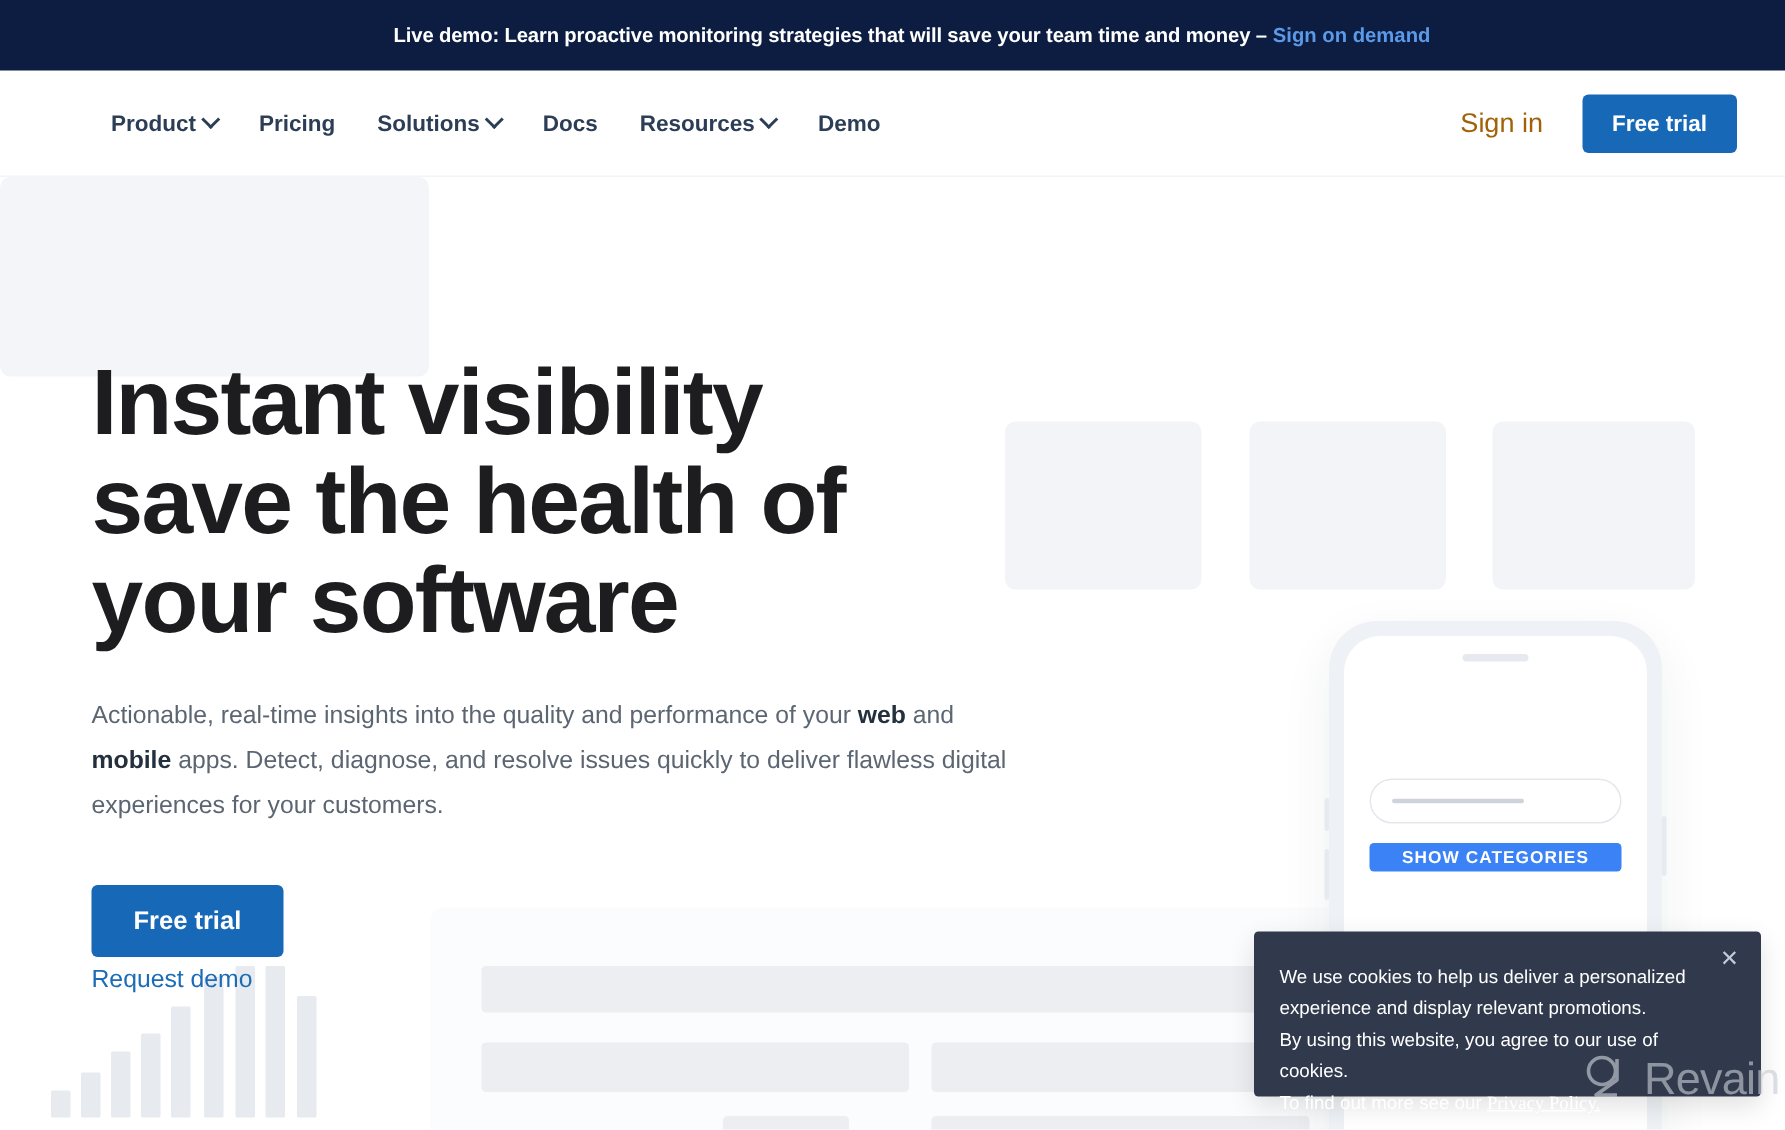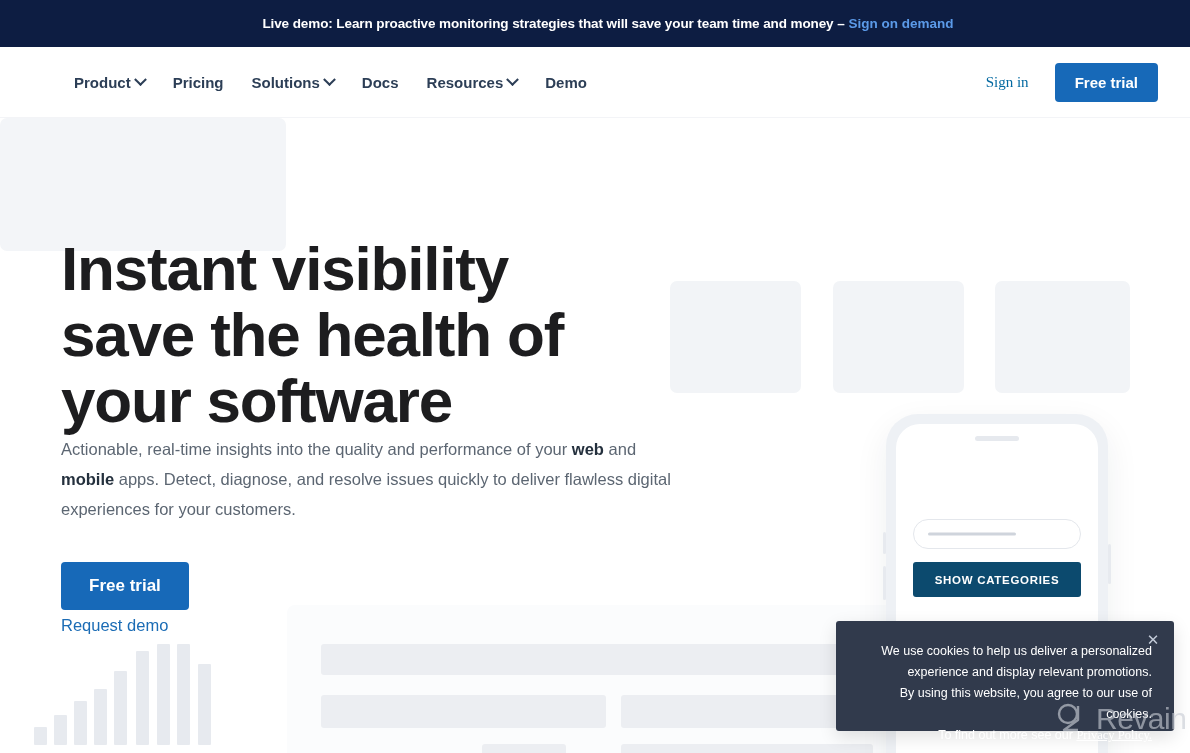--- a/index.html
+++ b/index.html
@@ -92,25 +92,24 @@
     display: inline-block;
   }
 
   .header-right {
     margin-left: auto;
     display: flex;
     align-items: center;
     gap: 26px;
   }
   .signin-link {
-    font-size: 15px;
-    color: #0369a1;
+    font-size: 18px;
+    color: #a16207;
     text-decoration: none;
     cursor: pointer;
-    font-family: Liberation Serif, serif;
   }
   .btn-primary {
     background: #1769b8;
     color: #ffffff;
     font-size: 15px;
     font-weight: bold;
     border: none;
     border-radius: 4px;
     padding: 11px 20px;
     cursor: pointer;
@@ -133,20 +132,21 @@
   }
   .hero-title {
     font-size: 62px;
     line-height: 66px;
     font-weight: bold;
     color: #1d1d1f;
     letter-spacing: -1.2px;
     max-width: 560px;
   }
   .hero-sub {
+    margin-top: 28px;
     font-size: 16.5px;
     line-height: 30px;
     color: #5c6672;
     max-width: 612px;
   }
   .hero-sub b { color: #24303d; font-weight: bold; }
 
   .hero-cta {
     margin-top: 38px;
   }
@@ -245,22 +245,22 @@
     position: absolute;
     left: 14px; top: 50%;
     transform: translateY(-50%);
     width: 88px; height: 3px;
     background: #cfd4dc;
     border-radius: 2px;
   }
   .phone-cta {
     position: absolute;
     left: 17px; top: 138px;
-    width: 168px; height: 35px;
-    background: #0c4a6e;
+    width: 168px; height: 19px;
+    background: #3b82f6;
     border-radius: 3px;
     color: #ffffff;
     font-size: 11.5px;
     font-weight: bold;
     letter-spacing: 0.7px;
     display: flex;
     align-items: center;
     justify-content: center;
     cursor: pointer;
   }
@@ -273,21 +273,20 @@
     background: #313a4c;
     border-radius: 3px;
     padding: 20px 22px 0 17px;
     z-index: 50;
     box-shadow: 0 6px 18px rgba(0,0,0,0.12);
   }
   .cookie p {
     color: #ffffff;
     font-size: 12.5px;
     line-height: 21px;
-    text-align: right;
   }
   .cookie a {
     color: #ffffff;
     text-decoration: underline;
     font-family: Liberation Serif, serif;
   }
   .cookie-close {
     position: absolute;
     right: 12px; top: 10px;
     width: 18px; height: 18px;

